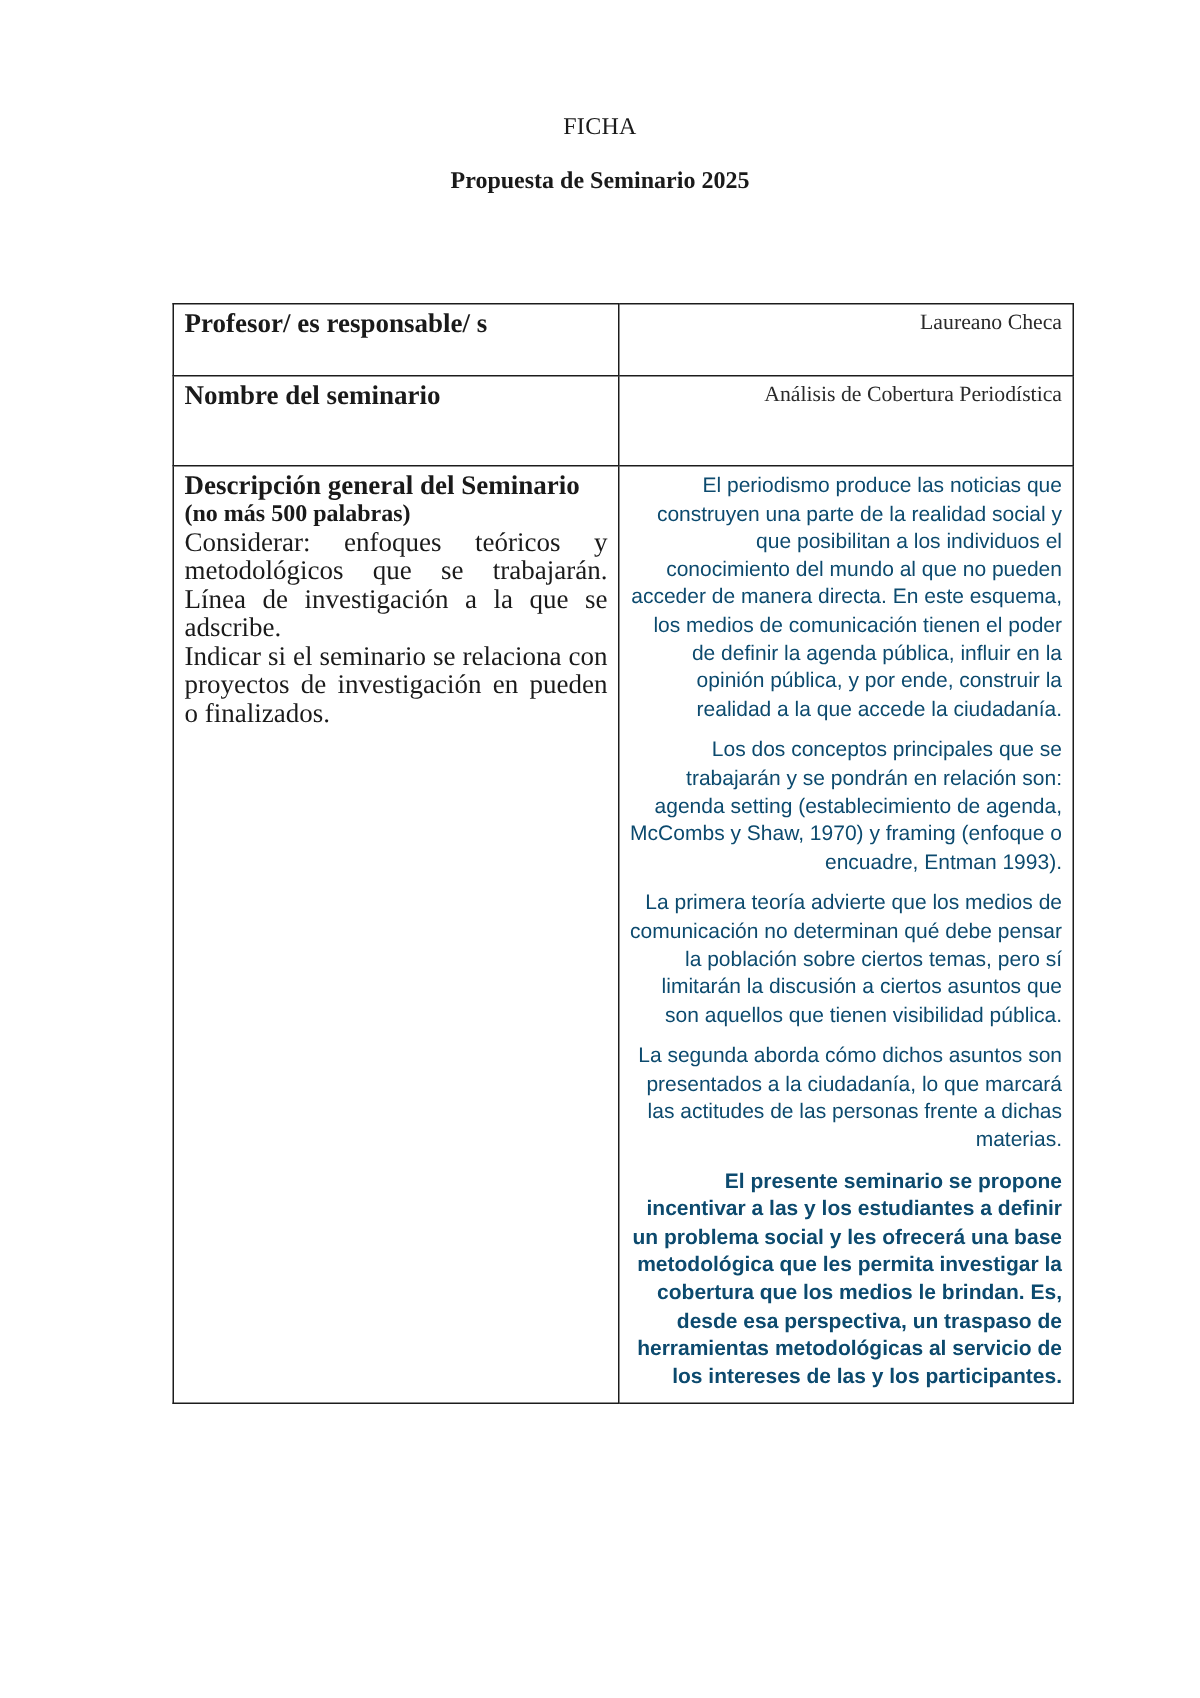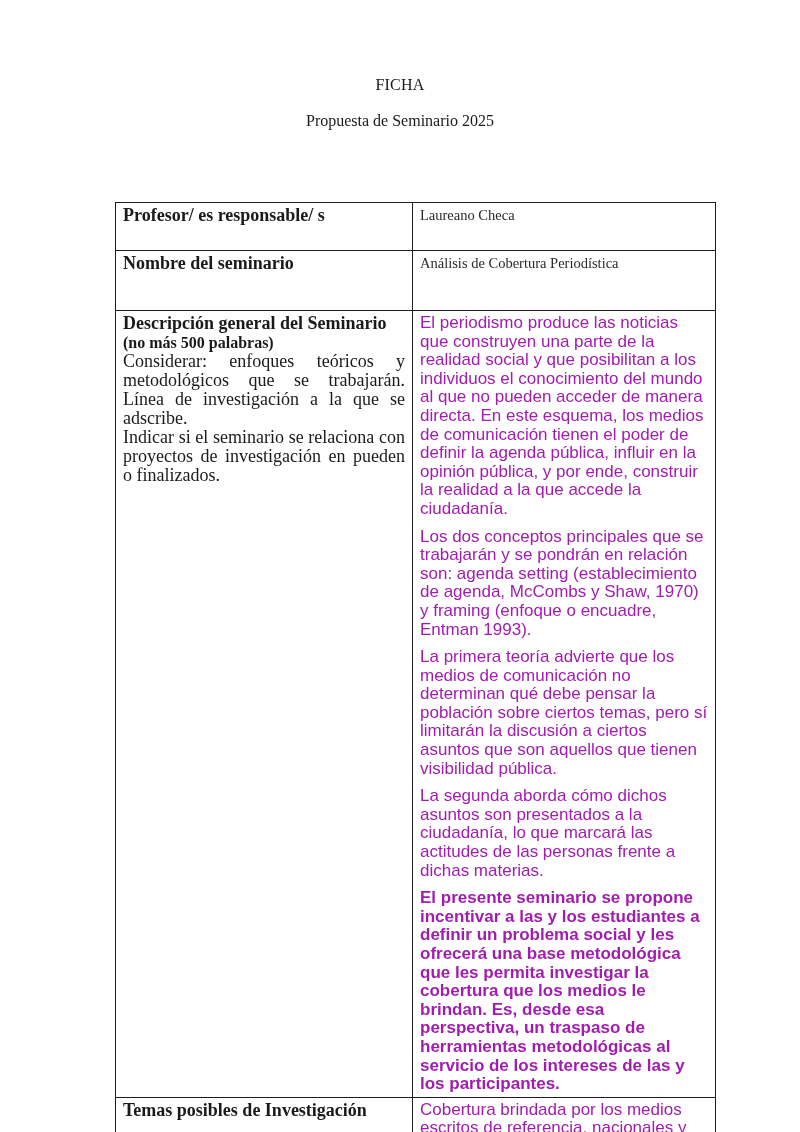--- a/index.html
+++ b/index.html
@@ -25,39 +25,39 @@
     font-weight: normal;
     font-size: 16px;
     letter-spacing: 0.2px;
   }
   .doc-subtitle {
     position: absolute;
     top: 112px;
     left: 0;
     width: 800px;
     text-align: center;
-    font-weight: normal;
+    font-weight: bold;
     font-size: 16px;
   }
   table.ficha {
     position: absolute;
     top: 202px;
     left: 115px;
     width: 570px;
     border-collapse: collapse;
     table-layout: fixed;
   }
   table.ficha td {
     border: 1.5px solid #1c1c1c;
     vertical-align: top;
     padding: 3px 7px 3px 7px;
     overflow: hidden;
   }
   td.label-col { width: 282px; }
-  td.value-col { width: 288px; }
+  td.value-col { width: 288px; text-align: right; }
   .label-text {
     font-weight: bold;
     font-size: 18px;
     line-height: 19px;
   }
   .label-sub {
     font-weight: bold;
     font-size: 16px;
     line-height: 19px;
   }
@@ -68,23 +68,23 @@
     text-align: justify;
     text-justify: inter-word;
   }
   .serif-value {
     font-size: 14.5px;
     line-height: 19px;
     color: #2a2a2a;
   }
   .sans-body {
     font-family: "Liberation Sans", sans-serif;
-    font-size: 17px;
+    font-size: 14px;
     line-height: 18.6px;
-    color: #a21caf;
+    color: #0c4a6e;
   }
   .sans-body p {
     margin: 0 0 9px 0;
   }
   .sans-body p:last-child { margin-bottom: 0; font-weight: bold; }
   .sans-body.tight p { margin: 0; }
   tr.r1 td { height: 41px; }
   tr.r2 td { height: 53px; }
   tr.r3 td { height: 618px; }
   tr.r4 td { height: 54px; }
@@ -131,27 +131,16 @@
         <div class="sans-body">
           <p>El periodismo produce las noticias que construyen una parte de la realidad social y que posibilitan a los individuos el conocimiento del mundo al que no pueden acceder de manera directa. En este esquema, los medios de comunicación tienen el poder de definir la agenda pública, influir en la opinión pública, y por ende, construir la realidad a la que accede la ciudadanía.</p>
           <p>Los dos conceptos principales que se trabajarán y se pondrán en relación son: agenda setting (establecimiento de agenda, McCombs y Shaw, 1970) y framing (enfoque o encuadre, Entman 1993).</p>
           <p>La primera teoría advierte que los medios de comunicación no determinan qué debe pensar la población sobre ciertos temas, pero sí limitarán la discusión a ciertos asuntos que son aquellos que tienen visibilidad pública.</p>
           <p>La segunda aborda cómo dichos asuntos son presentados a la ciudadanía, lo que marcará las actitudes de las personas frente a dichas materias.</p>
           <p>El presente seminario se propone incentivar a las y los estudiantes a definir un problema social y les ofrecerá una base metodológica que les permita investigar la cobertura que los medios le brindan. Es, desde esa perspectiva, un traspaso de herramientas metodológicas al servicio de los intereses de las y los participantes.</p>
         </div>
       </td>
     </tr>
 
-    <tr class="r4">
-      <td class="label-col">
-        <span class="label-text">Temas posibles de Investigación</span>
-      </td>
-      <td class="value-col">
-        <div class="sans-body tight">
-          <p>Cobertura brindada por los medios escritos de referencia, nacionales y regionales.</p>
-          <p>Influencia del discurso oficial en la cobertura.</p>
-        </div>
-      </td>
-    </tr>
   </tbody>
     </table>
 
 </div>
 
 </body></html>

